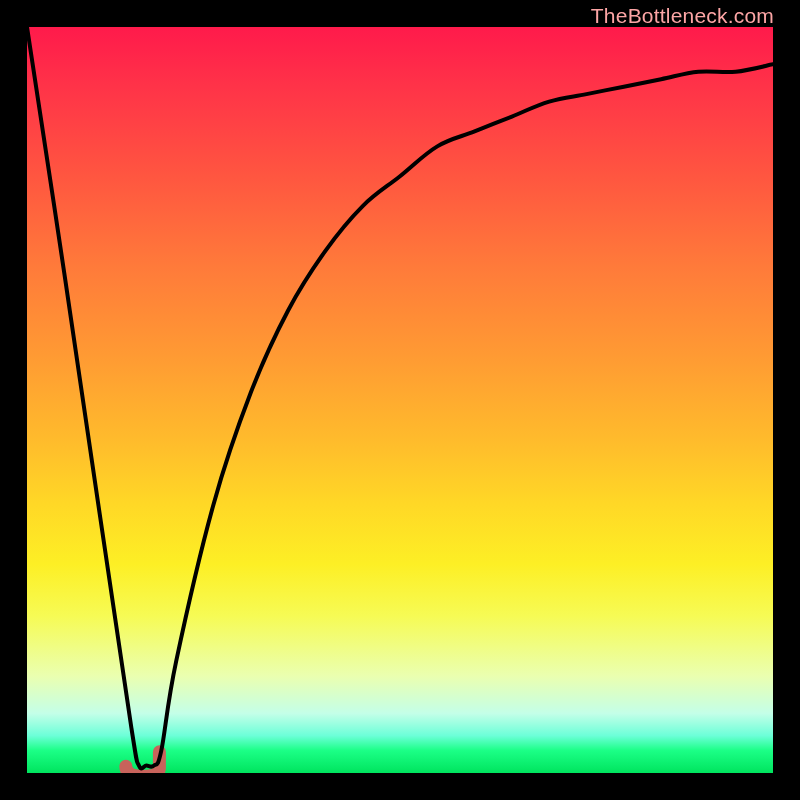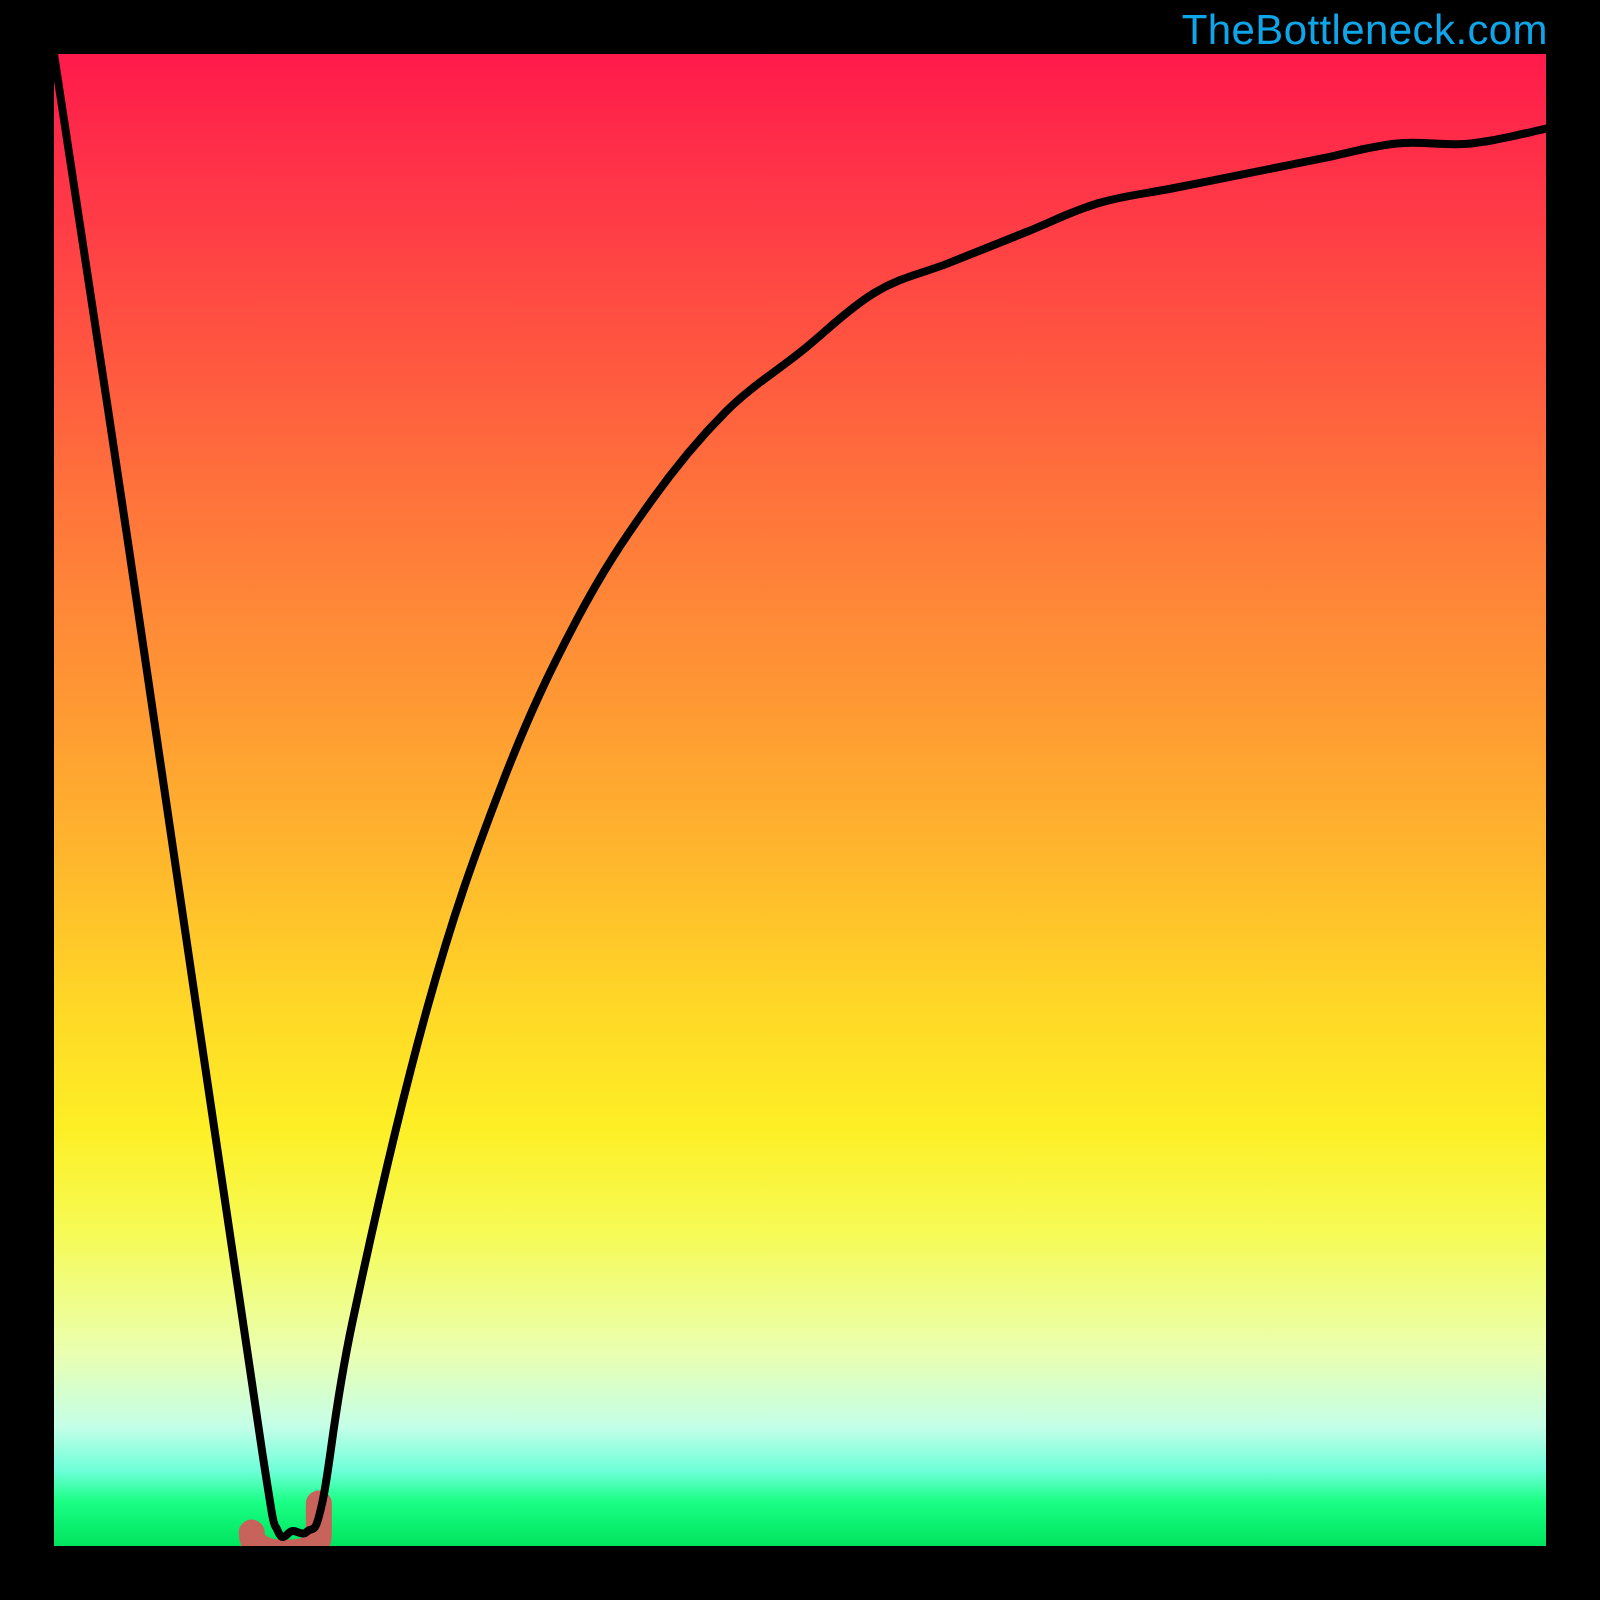--- a/index.html
+++ b/index.html
@@ -49,21 +49,21 @@
     top: 0;
     left: 0;
     width: 746px;
     height: 746px;
     pointer-events: none;
   }
   .watermark {
     position: absolute;
     top: 4px;
     right: 26px;
-    color: #0ea5e9;
+    color: #fca5a5;
     font-size: 21px;
     font-weight: 400;
     letter-spacing: 0.2px;
     user-select: none;
   }
 </style>
 </head>
 <body>
 
 <div class="frame">

